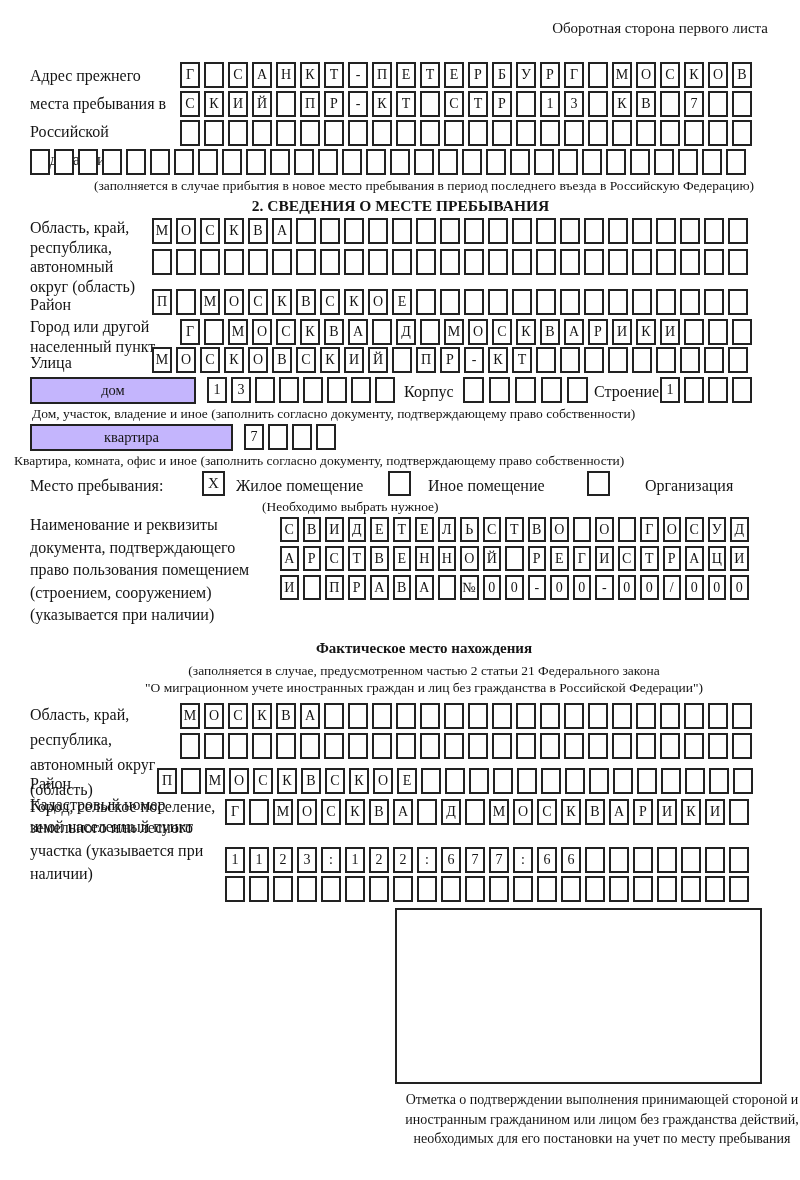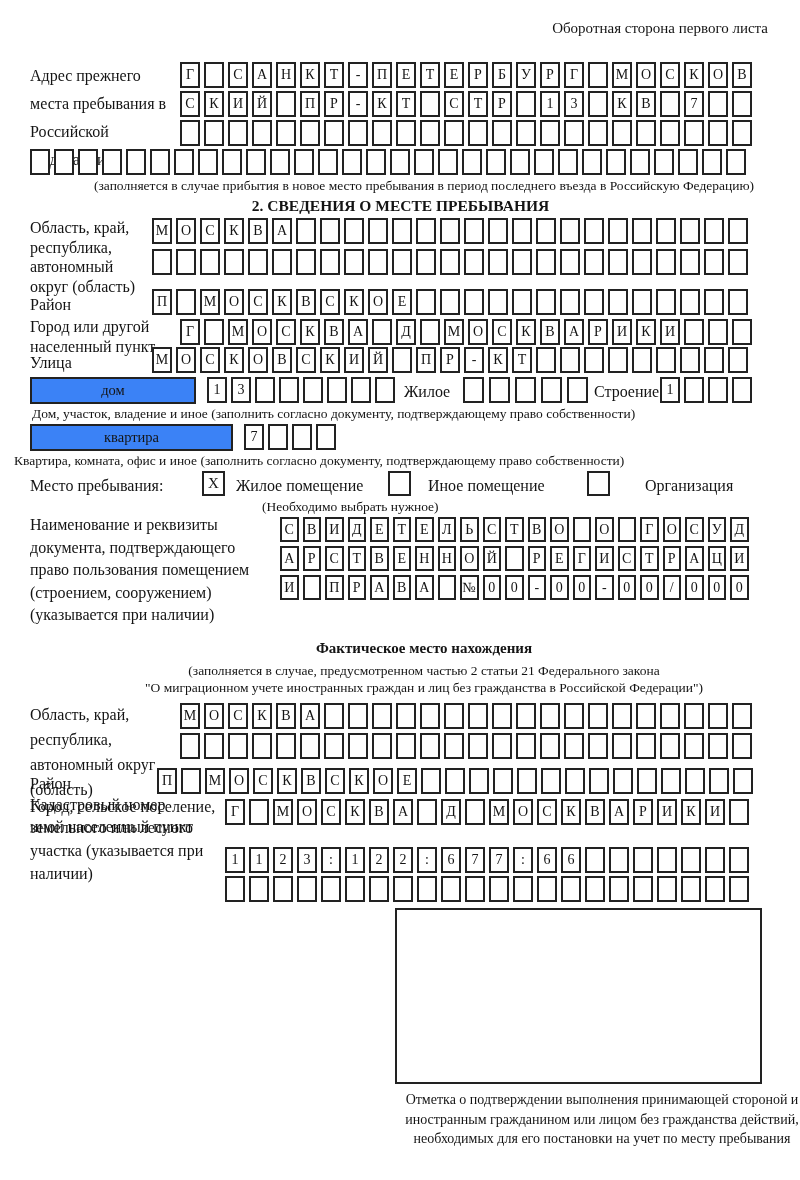--- a/index.html
+++ b/index.html
@@ -16,21 +16,21 @@
   .cell{
     box-sizing:border-box;flex:none;width:20px;height:26px;margin-right:4px;
     border:2px solid #222;display:flex;align-items:center;justify-content:center;
     font-size:14px;background:#fff;
   }
   .cellrow.kor .cell{width:21px;margin-right:5px;}
   .cellrow.sm .cell{width:18.5px;margin-right:4px;height:25px;}
   
   .fieldbox{
     box-sizing:border-box;border:2px solid #222;height:27px;
-    display:flex;align-items:center;justify-content:center;font-size:14.5px;background:#3b82f6;
+    display:flex;align-items:center;justify-content:center;font-size:14.5px;background:#c4b5fd;
   }
   .checkbox{
     box-sizing:border-box;border:2px solid #222;width:23px;height:25px;
     display:flex;align-items:center;justify-content:center;font-size:15px;background:#fff;
   }
   .stampbox{box-sizing:border-box;border:2px solid #222;background:#fff;}
   .title{font-size:15.5px;font-weight:bold;}
 </style>
 </head>
 <body>
@@ -300,21 +300,21 @@
   <div class="abs cellrow" style="left:207px;top:377px;">
       <span class="cell">1</span>
       <span class="cell">3</span>
       <span class="cell"></span>
       <span class="cell"></span>
       <span class="cell"></span>
       <span class="cell"></span>
       <span class="cell"></span>
       <span class="cell"></span>
     </div>
-  <div class="abs lbl" style="left:404px;top:380px;">Жилое</div>
+  <div class="abs lbl" style="left:404px;top:380px;">Корпус</div>
   <div class="abs cellrow kor" style="left:463px;top:377px;">
       <span class="cell"></span>
       <span class="cell"></span>
       <span class="cell"></span>
       <span class="cell"></span>
       <span class="cell"></span>
     </div>
   <div class="abs lbl" style="left:594px;top:380px;">Строение</div>
   <div class="abs cellrow" style="left:660px;top:377px;">
       <span class="cell">1</span>

